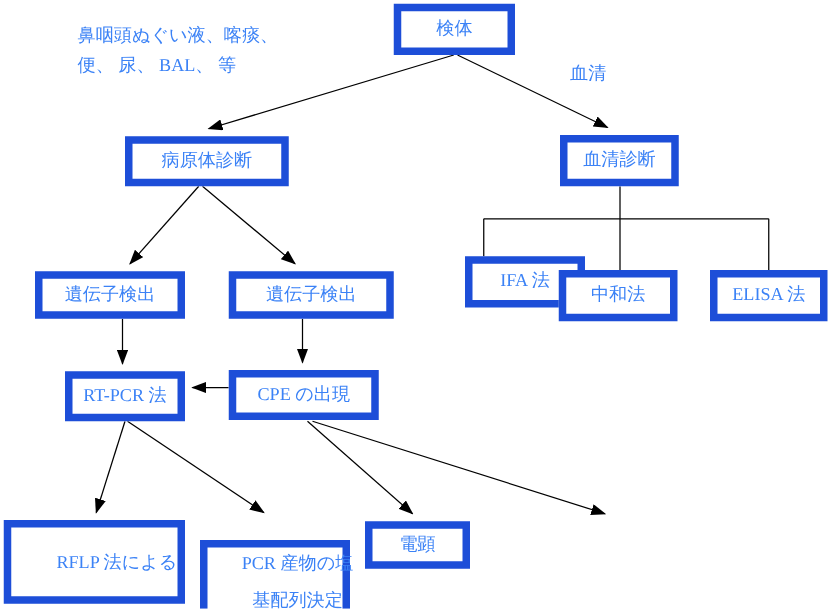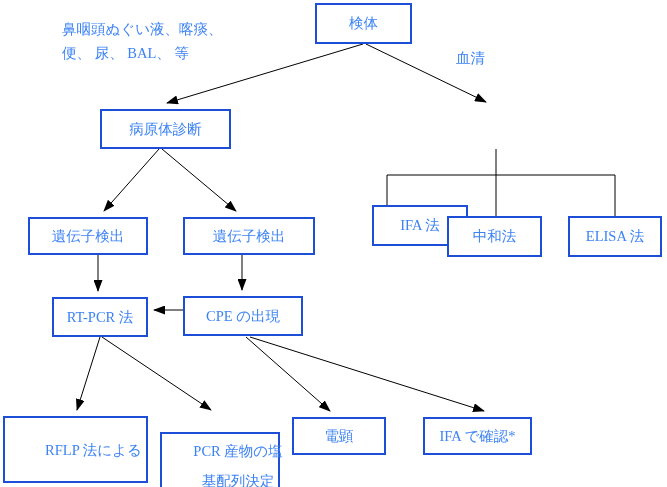--- a/index.html
+++ b/index.html
@@ -19,21 +19,21 @@
   .edges {
     position: absolute;
     left: 0;
     top: 0;
     width: 667px;
     height: 487px;
   }
   .node {
     position: absolute;
     box-sizing: border-box;
-    border: 2px solid #1d4ed8;
+    border: 6px solid #1d4ed8;
     background: #ffffff;
     display: flex;
     flex-direction: column;
     align-items: center;
     justify-content: center;
     text-align: center;
     font-size: 14.5px;
     line-height: 1.25;
     white-space: nowrap;
   }
@@ -45,21 +45,21 @@
   .n-serumdiag       { left: 448px; top: 108px; width: 95px;  height: 41px; }
   .n-gene            { left: 28px;  top: 217px; width: 120px; height: 38px; }
   .n-virus           { left: 183px; top: 217px; width: 132px; height: 38px; }
   .n-ifa             { left: 339px; top: 205px; width: 96px;  height: 41px; margin-left: 33px; }
   .n-neutral         { left: 447px; top: 216px; width: 95px;  height: 41px; }
   .n-elisa           { left: 568px; top: 216px; width: 94px;  height: 41px; }
   .n-rtpcr           { left: 52px;  top: 297px; width: 96px;  height: 40px; }
   .n-cpe             { left: 183px; top: 296px; width: 120px; height: 40px; }
   .n-rflp            { left: 3px;   top: 416px; width: 145px; height: 67px; }
   .n-pcrseq          { left: 160px; top: 432px; width: 120px; height: 67px; }
-  .n-em              { left: 292px; top: 417px; width: 94px;  height: 38px; }
+  .n-em              { left: 292px; top: 417px; width: 84px;  height: 38px; }
   .n-ifaconf         { left: 423px; top: 417px; width: 109px; height: 38px; }
 
   .float-label {
     position: absolute;
     font-size: 14.5px;
     white-space: nowrap;
   }
   .l-specimen-types { left: 62px; top: 17px; line-height: 24px; }
   .l-serum          { left: 456px; top: 49px; }
 </style>
@@ -98,33 +98,33 @@
   </svg>
 
   <div class="float-label l-specimen-types">
     <div>鼻咽頭ぬぐい液、喀痰、</div>
     <div>便、 尿、 BAL、 等</div>
   </div>
   <div class="float-label l-serum">血清</div>
 
   <div class="node n-specimen">検体</div>
   <div class="node n-pathogen">病原体診断</div>
+  <div class="node n-serumdiag">血清診断</div>
   <div class="node n-gene">遺伝子検出</div>
   <div class="node n-virus">遺伝子検出</div>
   <div class="node n-ifa">IFA 法</div>
   <div class="node n-neutral">中和法</div>
   <div class="node n-rtpcr">RT-PCR 法</div>
   <div class="node n-elisa">ELISA 法</div>
   <div class="node n-cpe">CPE の出現</div>
 
   <div class="node n-rflp two-line">
     <div>RFLP 法による</div>
   </div>
 
   <div class="node n-pcrseq two-line">
     <div>PCR 産物の塩</div>
     <div>基配列決定</div>
   </div>
 
   <div class="node n-em">電顕</div>
-  <div class="node n-ifaconf">IFA で確認*</div>
 
 </div>
 
 </body></html>

